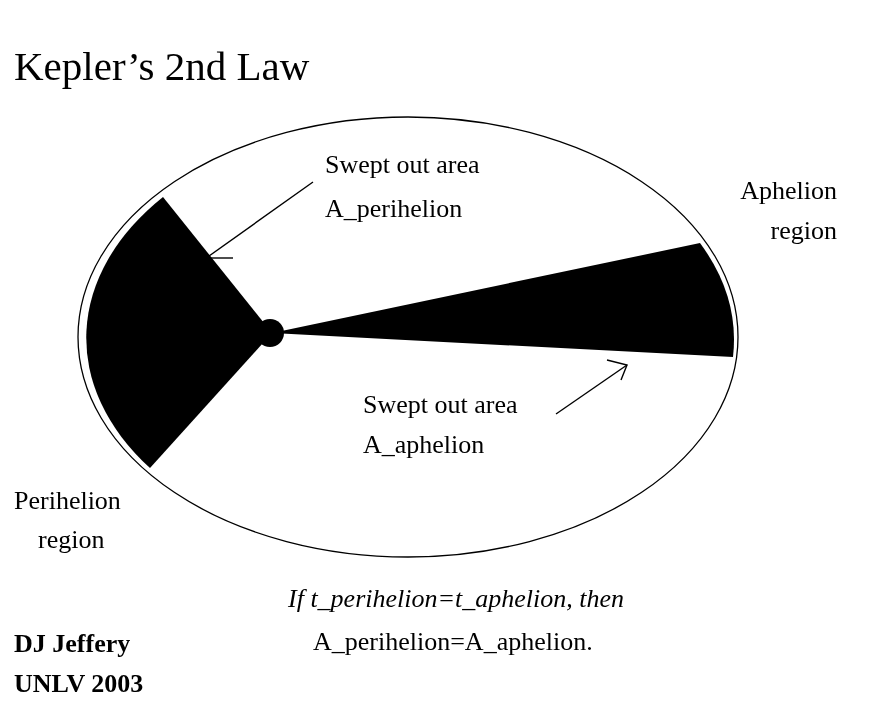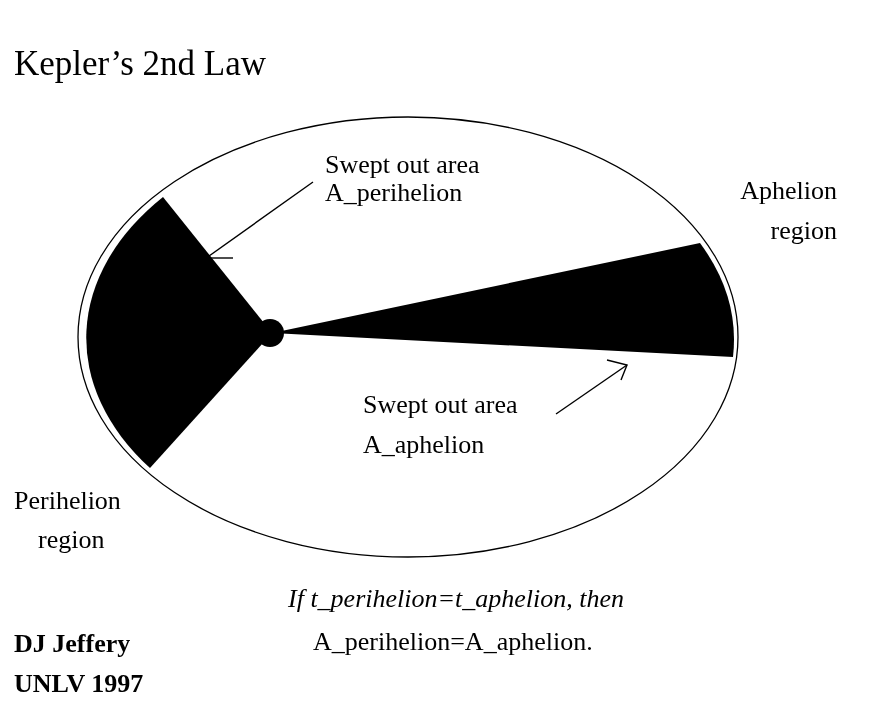--- a/index.html
+++ b/index.html
@@ -6,24 +6,24 @@
   html,body{margin:0;padding:0;}
   body{
     width:874px;height:703px;
     background:#ffffff;color:#000000;
     position:relative;overflow:hidden;
     font-family:"Liberation Serif",serif;
   }
   .stage{position:absolute;left:0;top:0;width:874px;height:703px;}
   .diagram-svg{position:absolute;left:0;top:0;}
   .label{position:absolute;white-space:nowrap;font-size:26px;line-height:1;}
-  .title{left:14px;top:46px;font-size:35px;}
+  .title{left:14px;top:46px;font-size:41px;}
   .two-line .line + .line{margin-top:14px;}
   .lbl-swept-peri{left:325px;top:152px;}
-  .lbl-swept-peri .line + .line{margin-top:2px;}
+  .lbl-swept-peri .line + .line{margin-top:18px;}
   .lbl-aphelion-region{left:687px;top:178px;width:150px;text-align:right;}
   .lbl-swept-aph{left:363px;top:392px;}
   .lbl-peri-line1{left:14px;top:488px;}
   .lbl-peri-line2{left:38px;top:527px;}
   .lbl-eq1{left:288px;top:586px;font-style:italic;}
   .lbl-eq2{left:313px;top:629px;text-align:right;}
   .lbl-credit{left:14px;top:631px;font-weight:bold;}
 </style>
 </head>
 <body>
@@ -69,16 +69,16 @@
   </div>
 
   <div class="label lbl-peri-line1">Perihelion</div>
   <div class="label lbl-peri-line2">region</div>
 
   <div class="label lbl-eq1">If t_perihelion=t_aphelion, then</div>
   <div class="label lbl-eq2">A_perihelion=A_aphelion.</div>
 
   <div class="label two-line lbl-credit">
     <div class="line">DJ Jeffery</div>
-    <div class="line">UNLV 1997</div>
+    <div class="line">UNLV 2003</div>
   </div>
 
 </div>
 
 </body></html>

